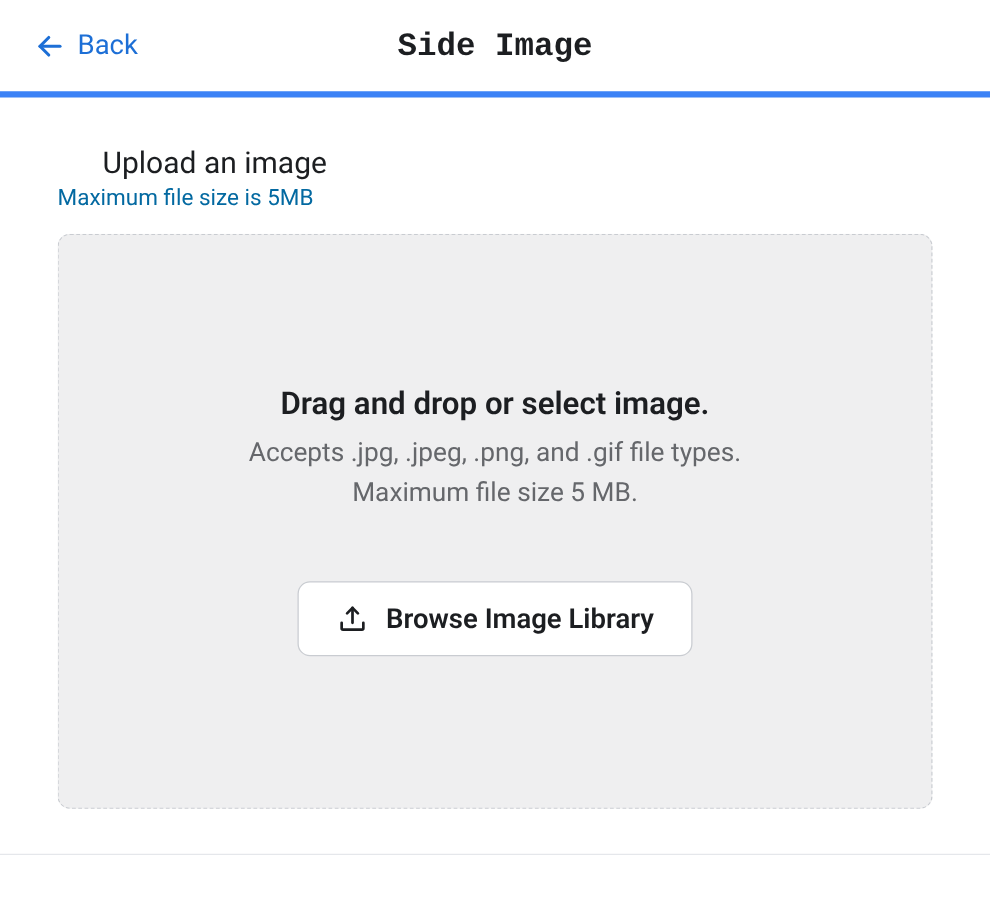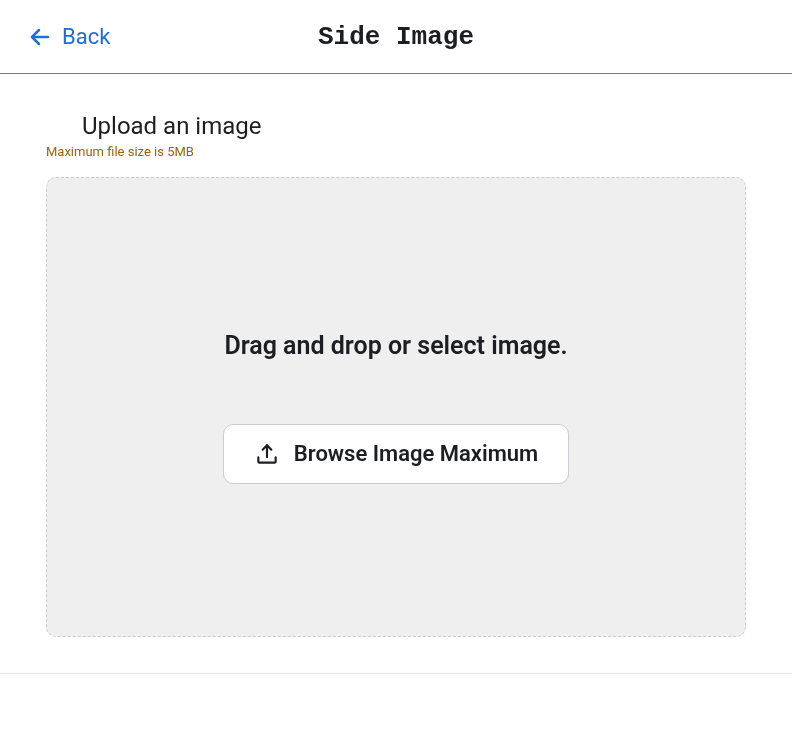--- a/index.html
+++ b/index.html
@@ -10,21 +10,21 @@
     body {
       font-family: -apple-system, BlinkMacSystemFont, "Segoe UI", Roboto, Helvetica, Arial, sans-serif;
       background: #ffffff;
       width: 792px;
       height: 736px;
     }
     .header {
       display: flex;
       align-items: center;
       padding: 24px 28px 24px 28px;
-      border-bottom: 1px solid #3b82f6;
+      border-bottom: 5px solid #3b82f6;
       position: relative;
     }
     .back-button {
       display: flex;
       align-items: center;
       gap: 10px;
       color: #1d6fd6;
       font-size: 22px;
       cursor: pointer;
       background: none;
@@ -47,22 +47,22 @@
       padding: 38px 46px 28px 46px;
     }
     .section-title {
       font-size: 24px;
       font-weight: 400;
       color: #1c1e21;
       margin-bottom: 4px;
       margin-left: 36px;
     }
     .section-subtitle {
-      font-size: 13px;
-      color: #a16207;
+      font-size: 18px;
+      color: #0369a1;
       margin-bottom: 18px;
     }
     .dropzone {
       background: #efeff0;
       border: 1px dashed #c9ccd1;
       border-radius: 10px;
       padding: 70px 40px 70px 40px;
       display: flex;
       flex-direction: column;
       align-items: center;
@@ -120,27 +120,29 @@
   </button>
   <h1 class="page-title">Side Image</h1>
 </div>
 
 <div class="content">
   <div class="section-title">Upload an image</div>
   <div class="section-subtitle">Maximum file size is 5MB</div>
 
   <div class="dropzone">
     <div class="dropzone-heading">Drag and drop or select image.</div>
+    <div class="dropzone-line">Accepts .jpg, .jpeg, .png, and .gif file types.</div>
+    <div class="dropzone-line">Maximum file size 5 MB.</div>
 
     <button class="browse-button">
       <span class="upload-icon">
         <svg width="26" height="26" viewBox="0 0 24 24" fill="none" stroke="#1c1e21" stroke-width="2" stroke-linecap="round" stroke-linejoin="round">
           <path d="M4 15v4a1 1 0 0 0 1 1h14a1 1 0 0 0 1-1v-4"></path>
           <polyline points="8 8 12 4 16 8"></polyline>
           <line x1="12" y1="4" x2="12" y2="15"></line>
         </svg>
       </span>
-      <span>Browse Image Maximum</span>
+      <span>Browse Image Library</span>
     </button>
   </div>
 </div>
 
 <div class="bottom-divider"></div>
 
 </body></html>

